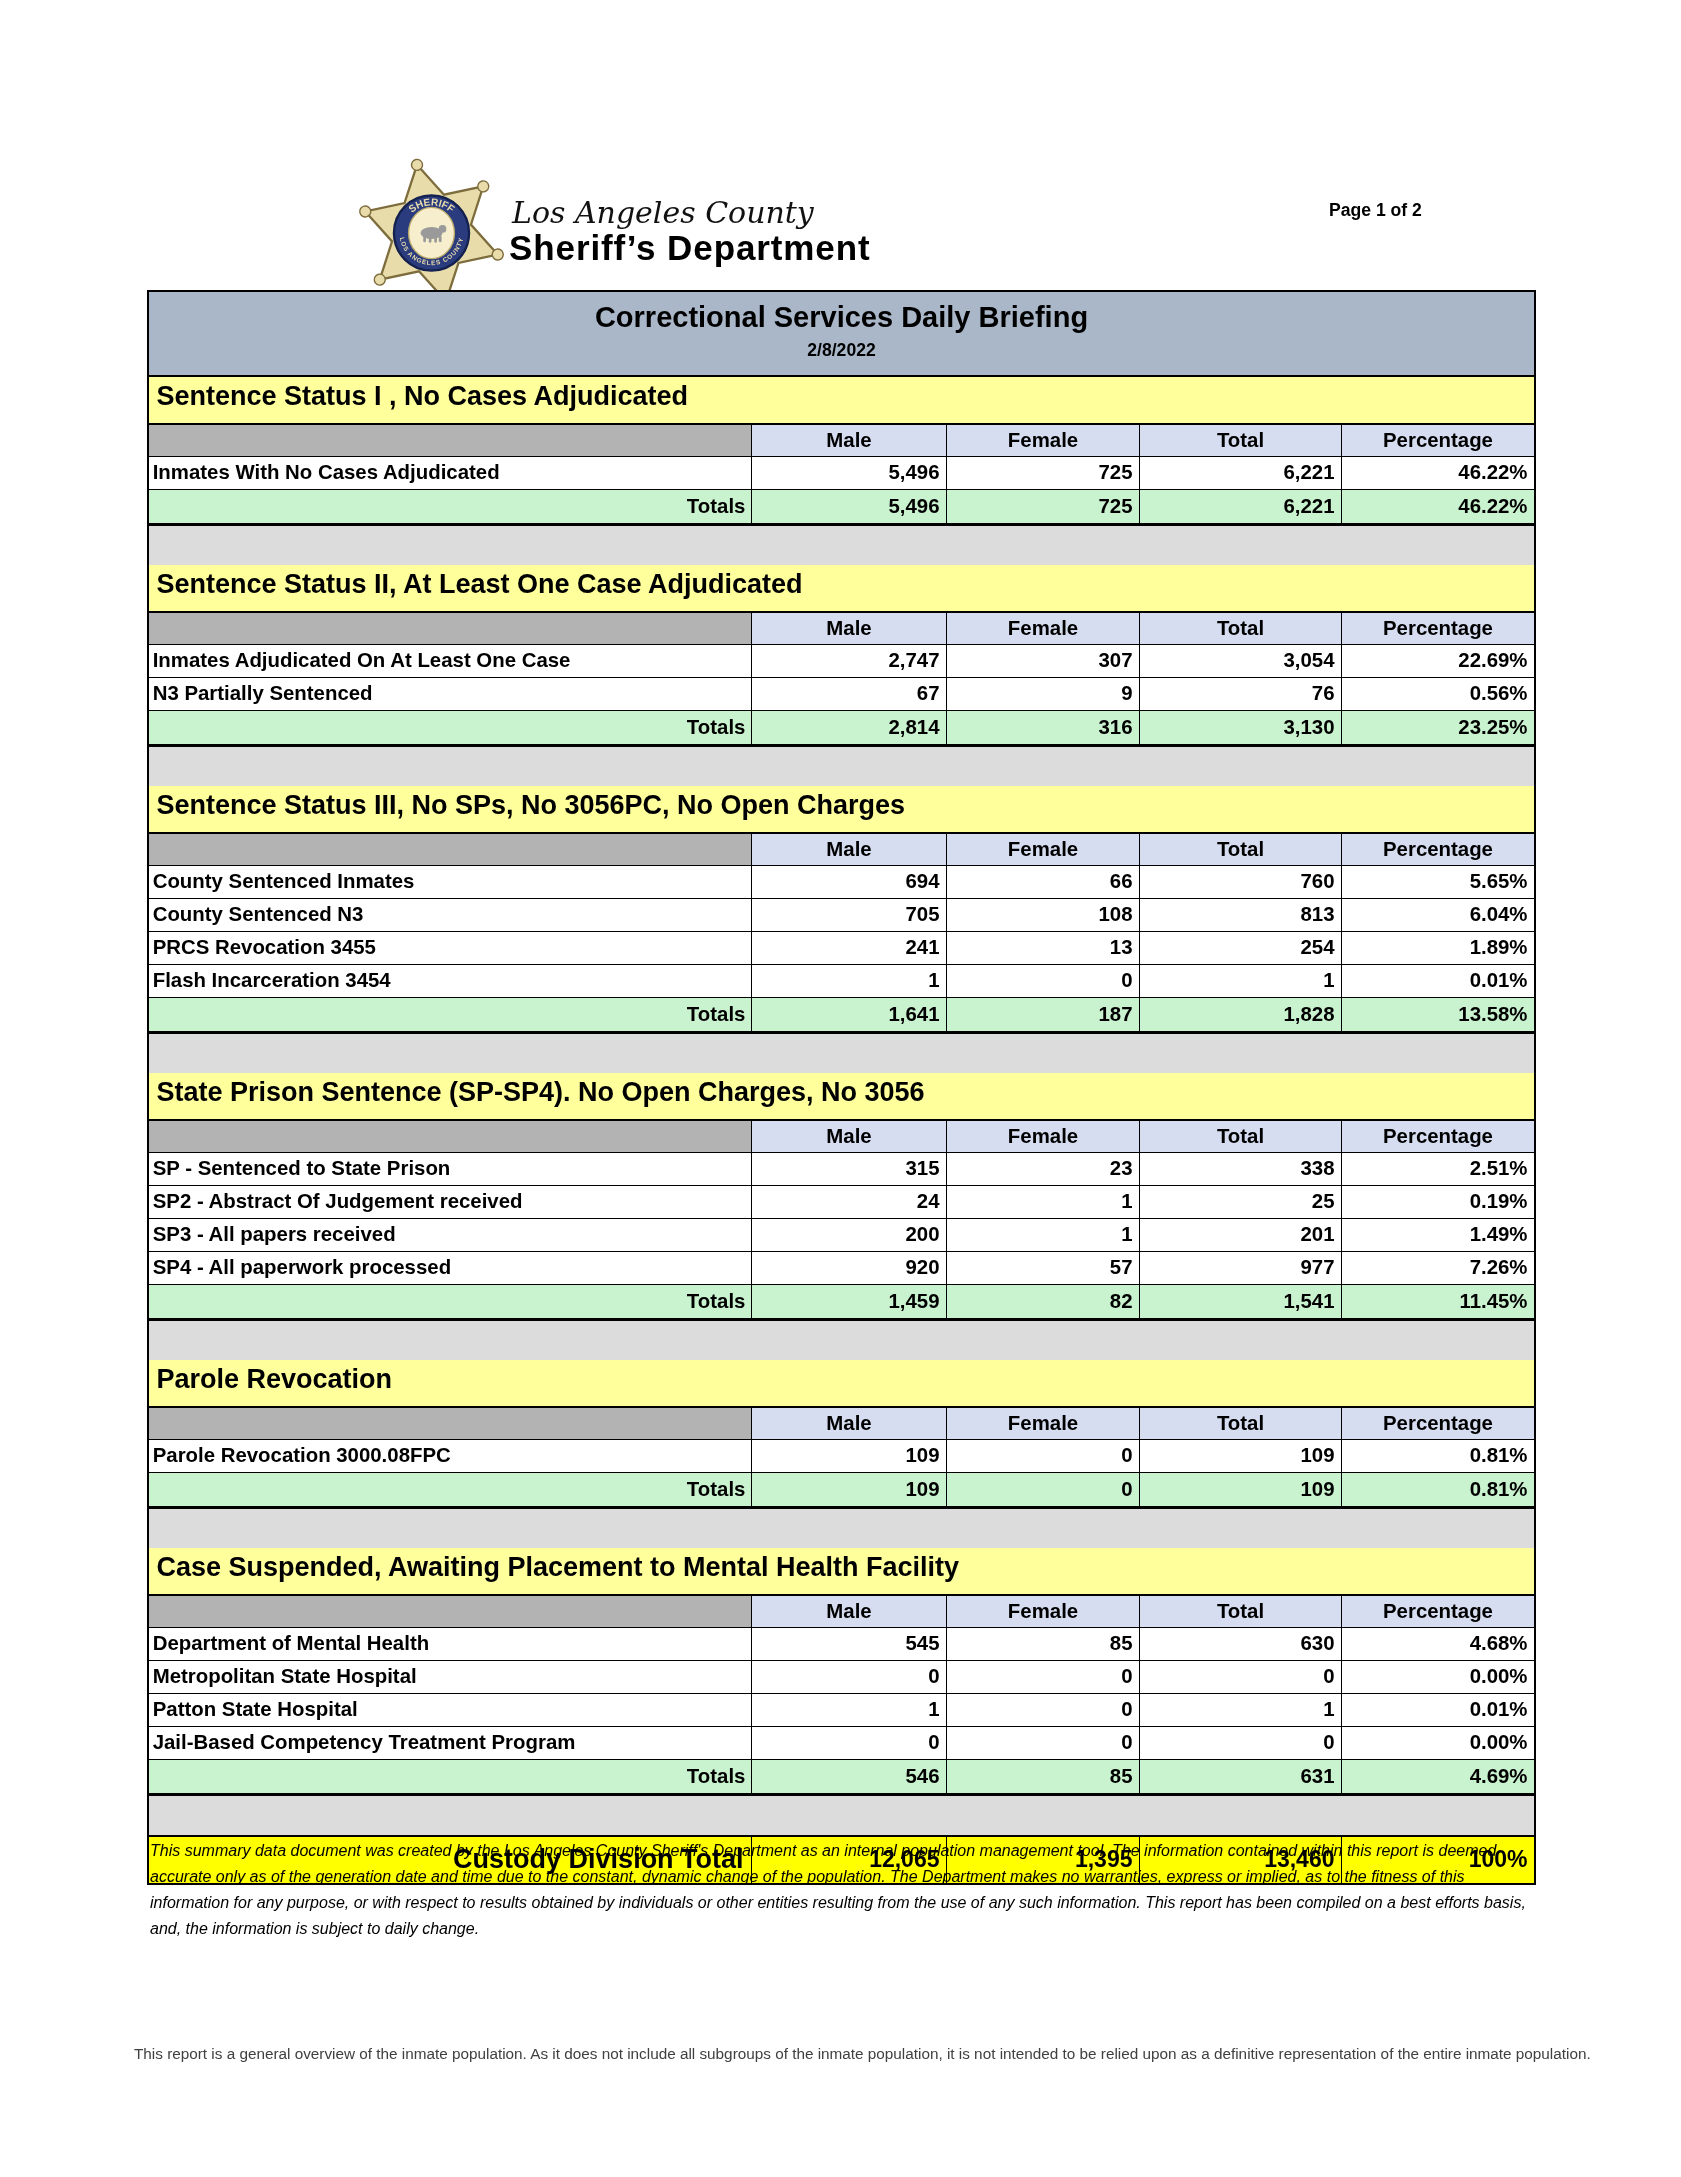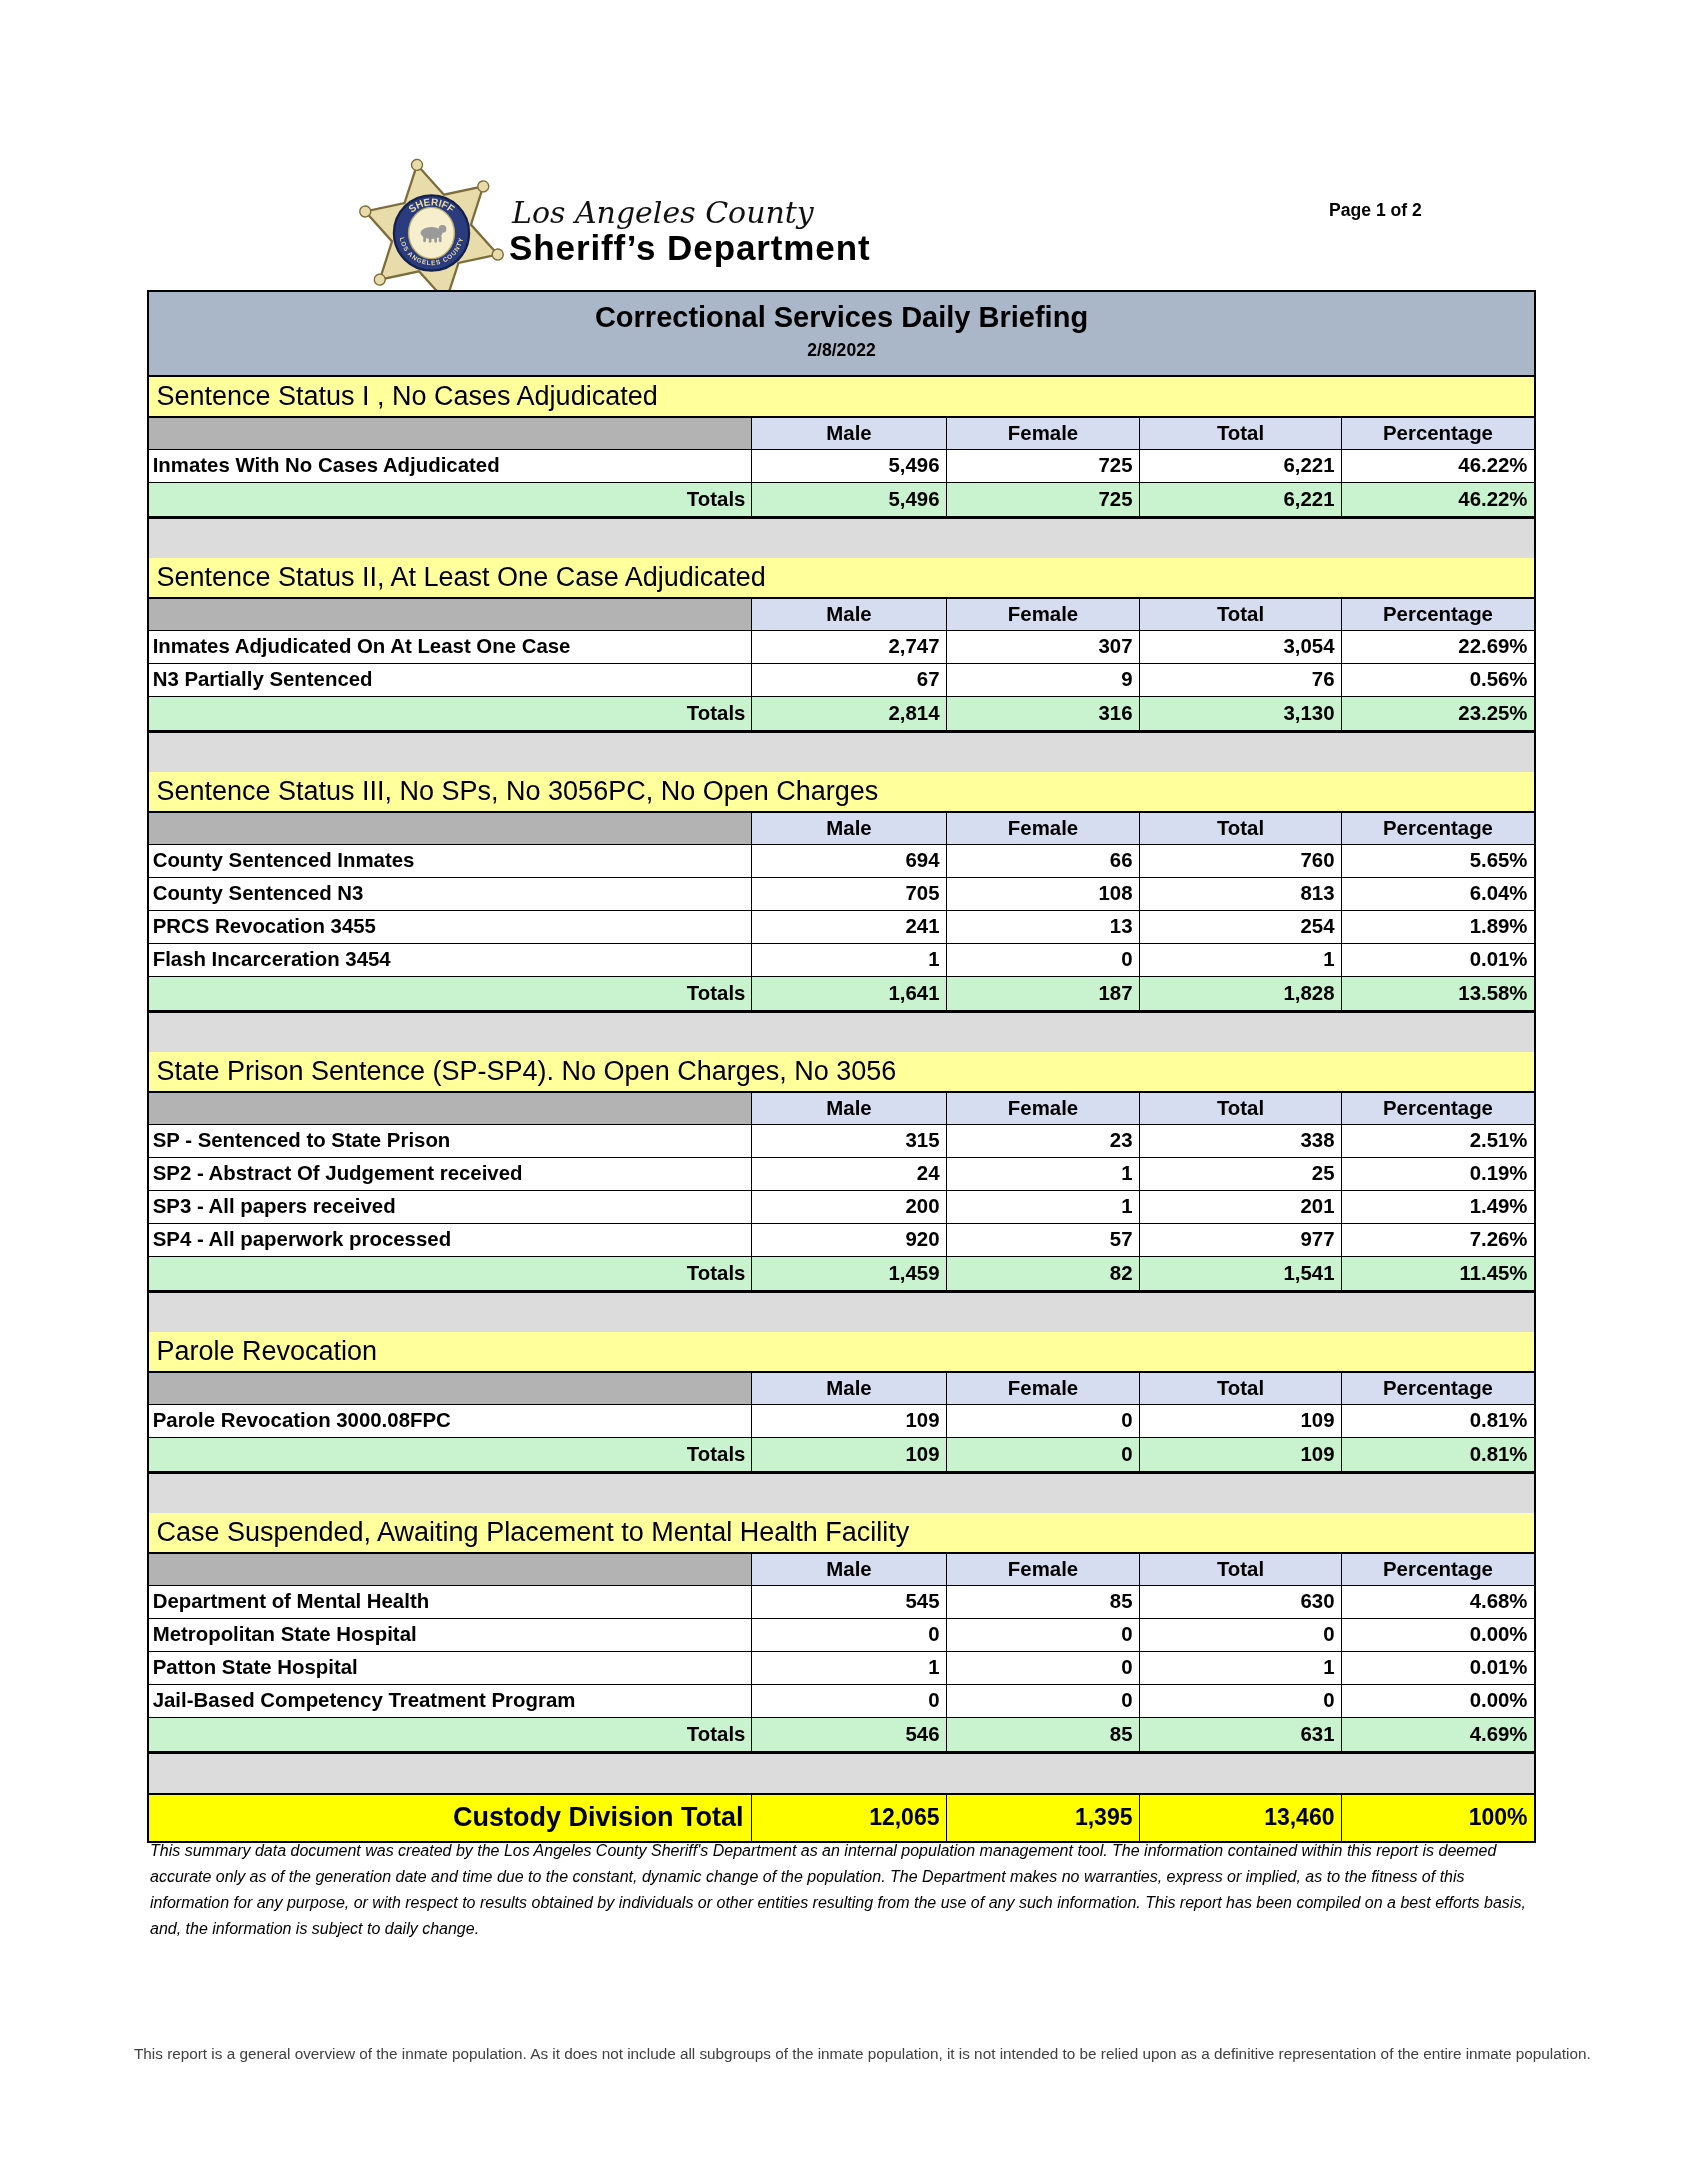--- a/index.html
+++ b/index.html
@@ -17,21 +17,21 @@
 
   
   .report{position:absolute;left:147px;top:290px;width:1389px;border:2.8px solid #000;
           background:#fff;box-sizing:border-box;}
   .title-band{background:var(--title-band,#aab7c9);border-bottom:2.8px solid #000;
               height:85px;text-align:center;box-sizing:border-box;padding-top:9.3px;}
   .rpt-title{font-weight:bold;font-size:29px;}
   .rpt-date{font-weight:bold;font-size:17.6px;margin-top:5.6px;}
 
   .section-header{background:var(--section-yellow,#ffff9c);border-bottom:2.8px solid #000;
-                  height:41px;line-height:39px;font-weight:normal;font-size:27px;
+                  height:48px;line-height:39px;font-weight:bold;font-size:27px;
                   padding-left:7.4px;box-sizing:border-box;}
   .gap{height:39px;background:var(--gap-gray,#dcdcdc);border-top:0.9px solid #000;}
 
   .trow{display:grid;grid-template-columns:603px 195px 193px 202px 1fr;
         box-sizing:border-box;}
   .cell{box-sizing:border-box;border-right:1.9px solid #000;overflow:hidden;white-space:nowrap;}
   .cell:last-child{border-right:none;}
 
   .col-head{height:32px;border-bottom:1.9px solid #000;}
   .col-head .spacer{background:var(--header-gray,#b3b3b3);}

